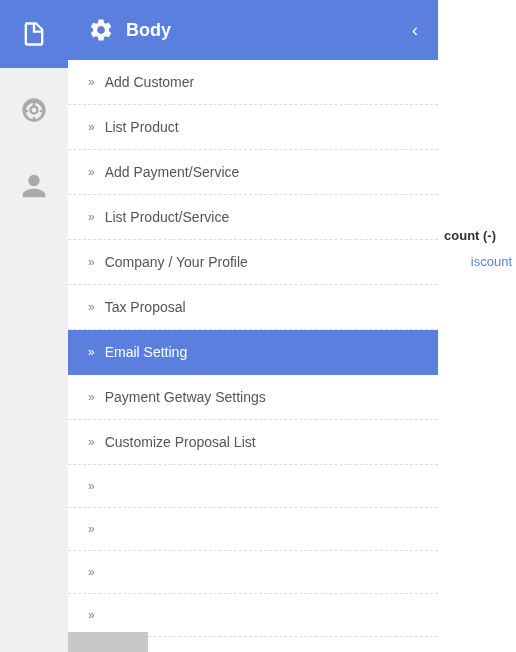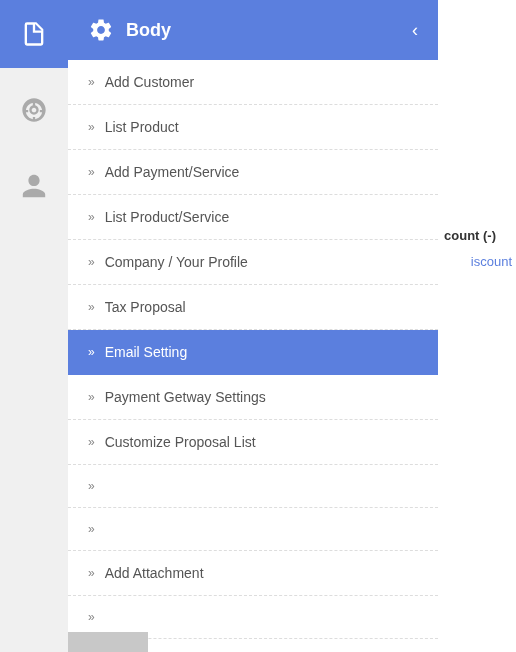--- a/index.html
+++ b/index.html
@@ -233,21 +233,20 @@
         <span>Customize Proposal List</span>
       </div>
       <div class="menu-item">
         <span class="chevron">»</span>
       </div>
       <div class="menu-item">
         <span class="chevron">»</span>
       </div>
       <div class="menu-item">
         <span class="chevron">»</span>
-        <span>Add Attachment</span>
       </div>
       <div class="menu-item">
         <span class="chevron">»</span>
       </div>
     </div>
 </div>
 
 <div class="right-content">
   <div class="right-content-text">count (-)</div>
   <div class="right-content-discount">iscount</div>

